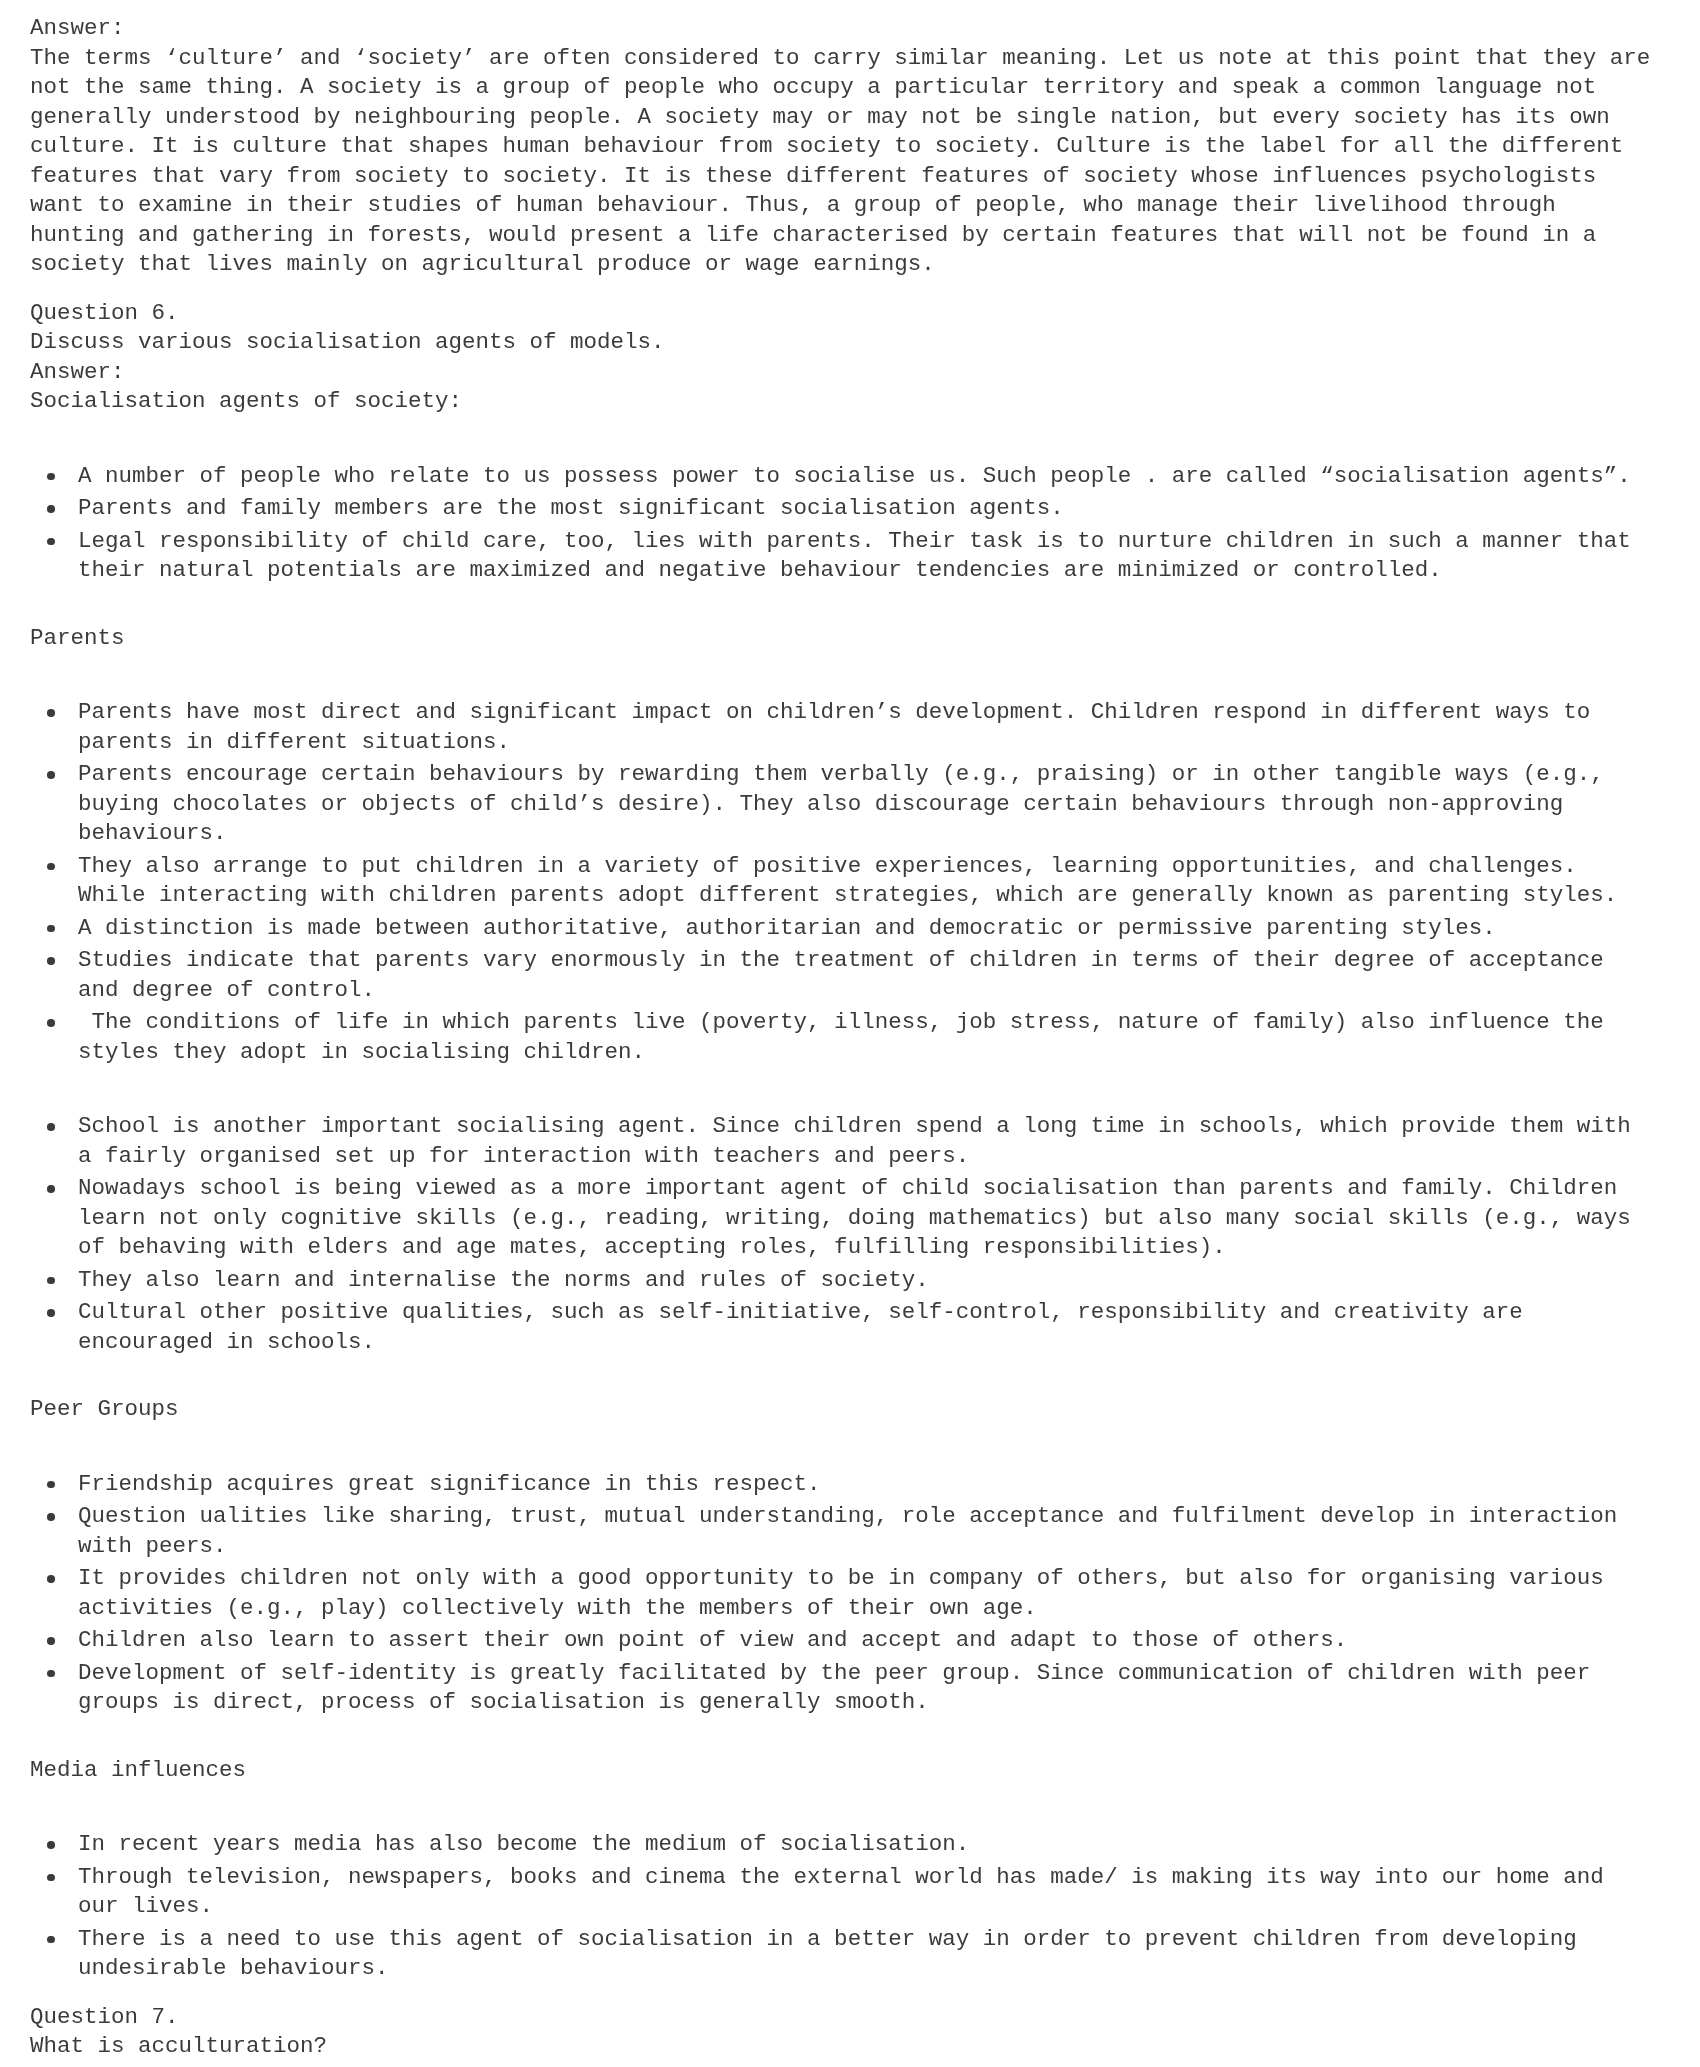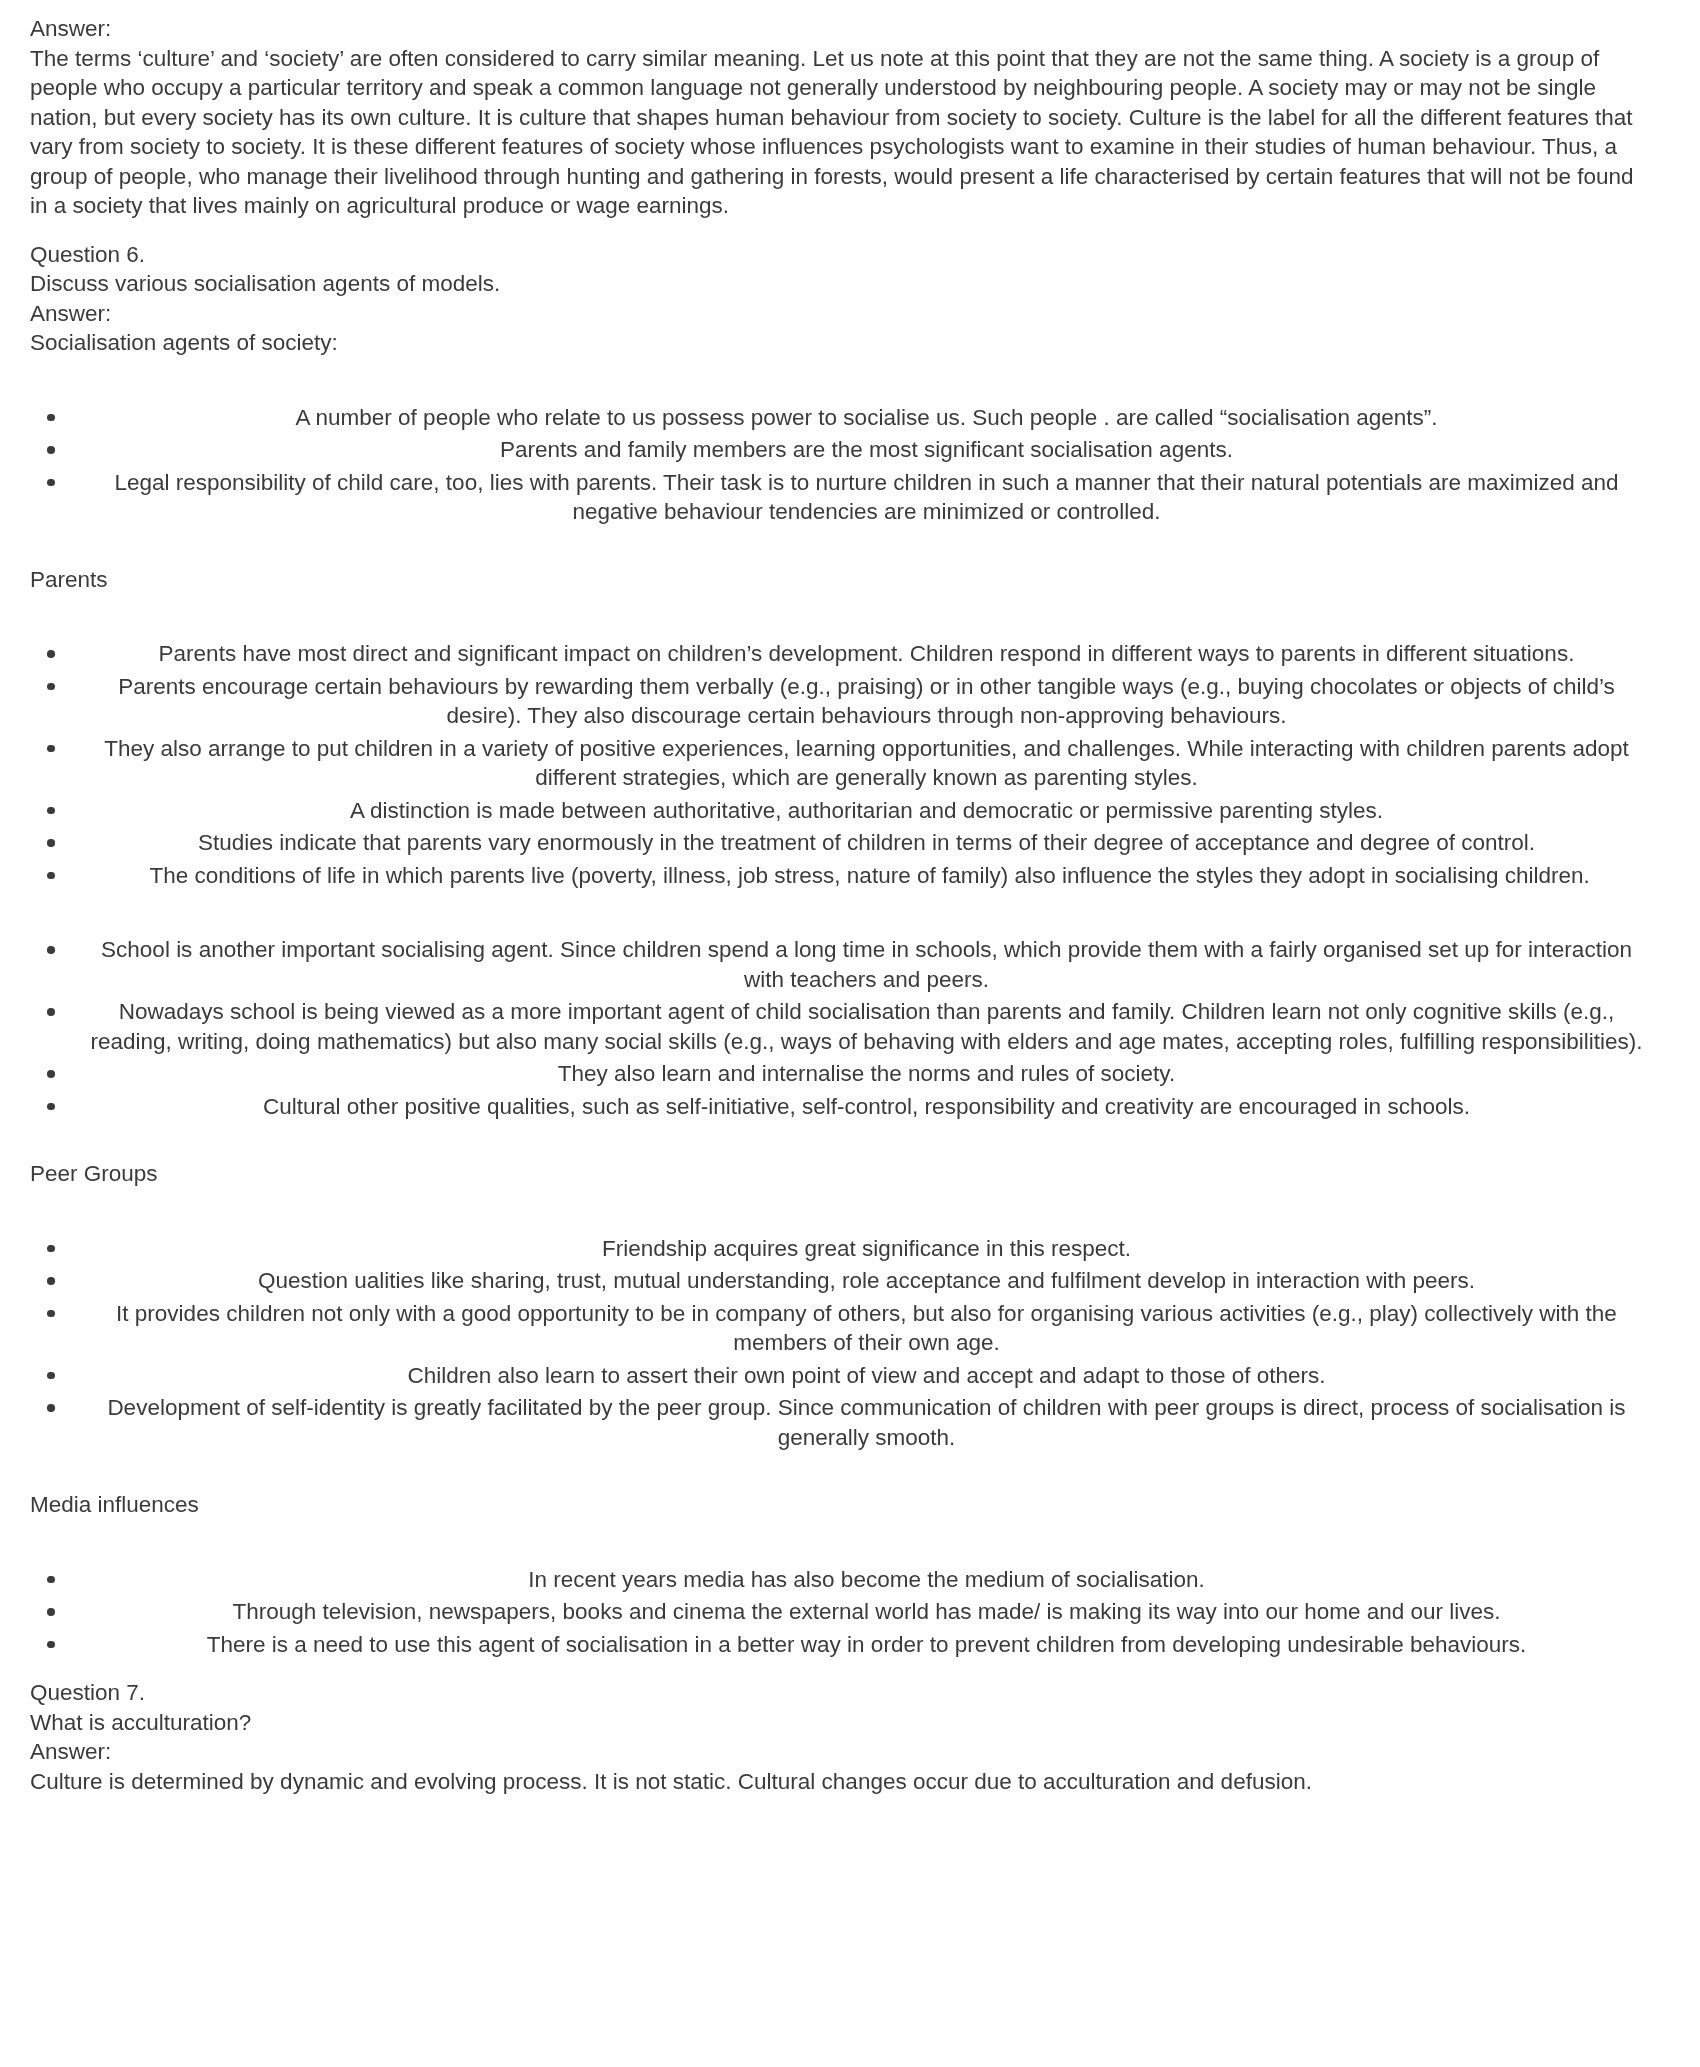--- a/index.html
+++ b/index.html
@@ -7,39 +7,38 @@
     padding: 0;
     background: #ffffff;
   }
   .page {
     position: relative;
     width: 1700px;
     height: 2067px;
     box-sizing: border-box;
     padding: 14px 45px 0 30px;
     background: #ffffff;
-    font-family: Liberation Sans, sans-serif;
+    font-family: Liberation Mono, monospace;
     font-size: 22.5px;
     line-height: 29.5px;
     color: #3b3b3b;
     overflow: hidden;
   }
   p { margin: 0; }
   .qa-block { margin-top: 19px; }
   .section-heading {
     margin: 38px 0 0 0;
     font-size: inherit;
     font-weight: normal;
     line-height: 29.5px;
   }
   ul.points {
     list-style: none;
     margin: 45px 0 0 0;
     padding: 0;
-    text-align: center;
   }
   ul.points li {
     position: relative;
     padding-left: 48px;
     margin-bottom: 3px;
   }
   ul.points li::before {
     content: "";
     position: absolute;
     left: 17px;

